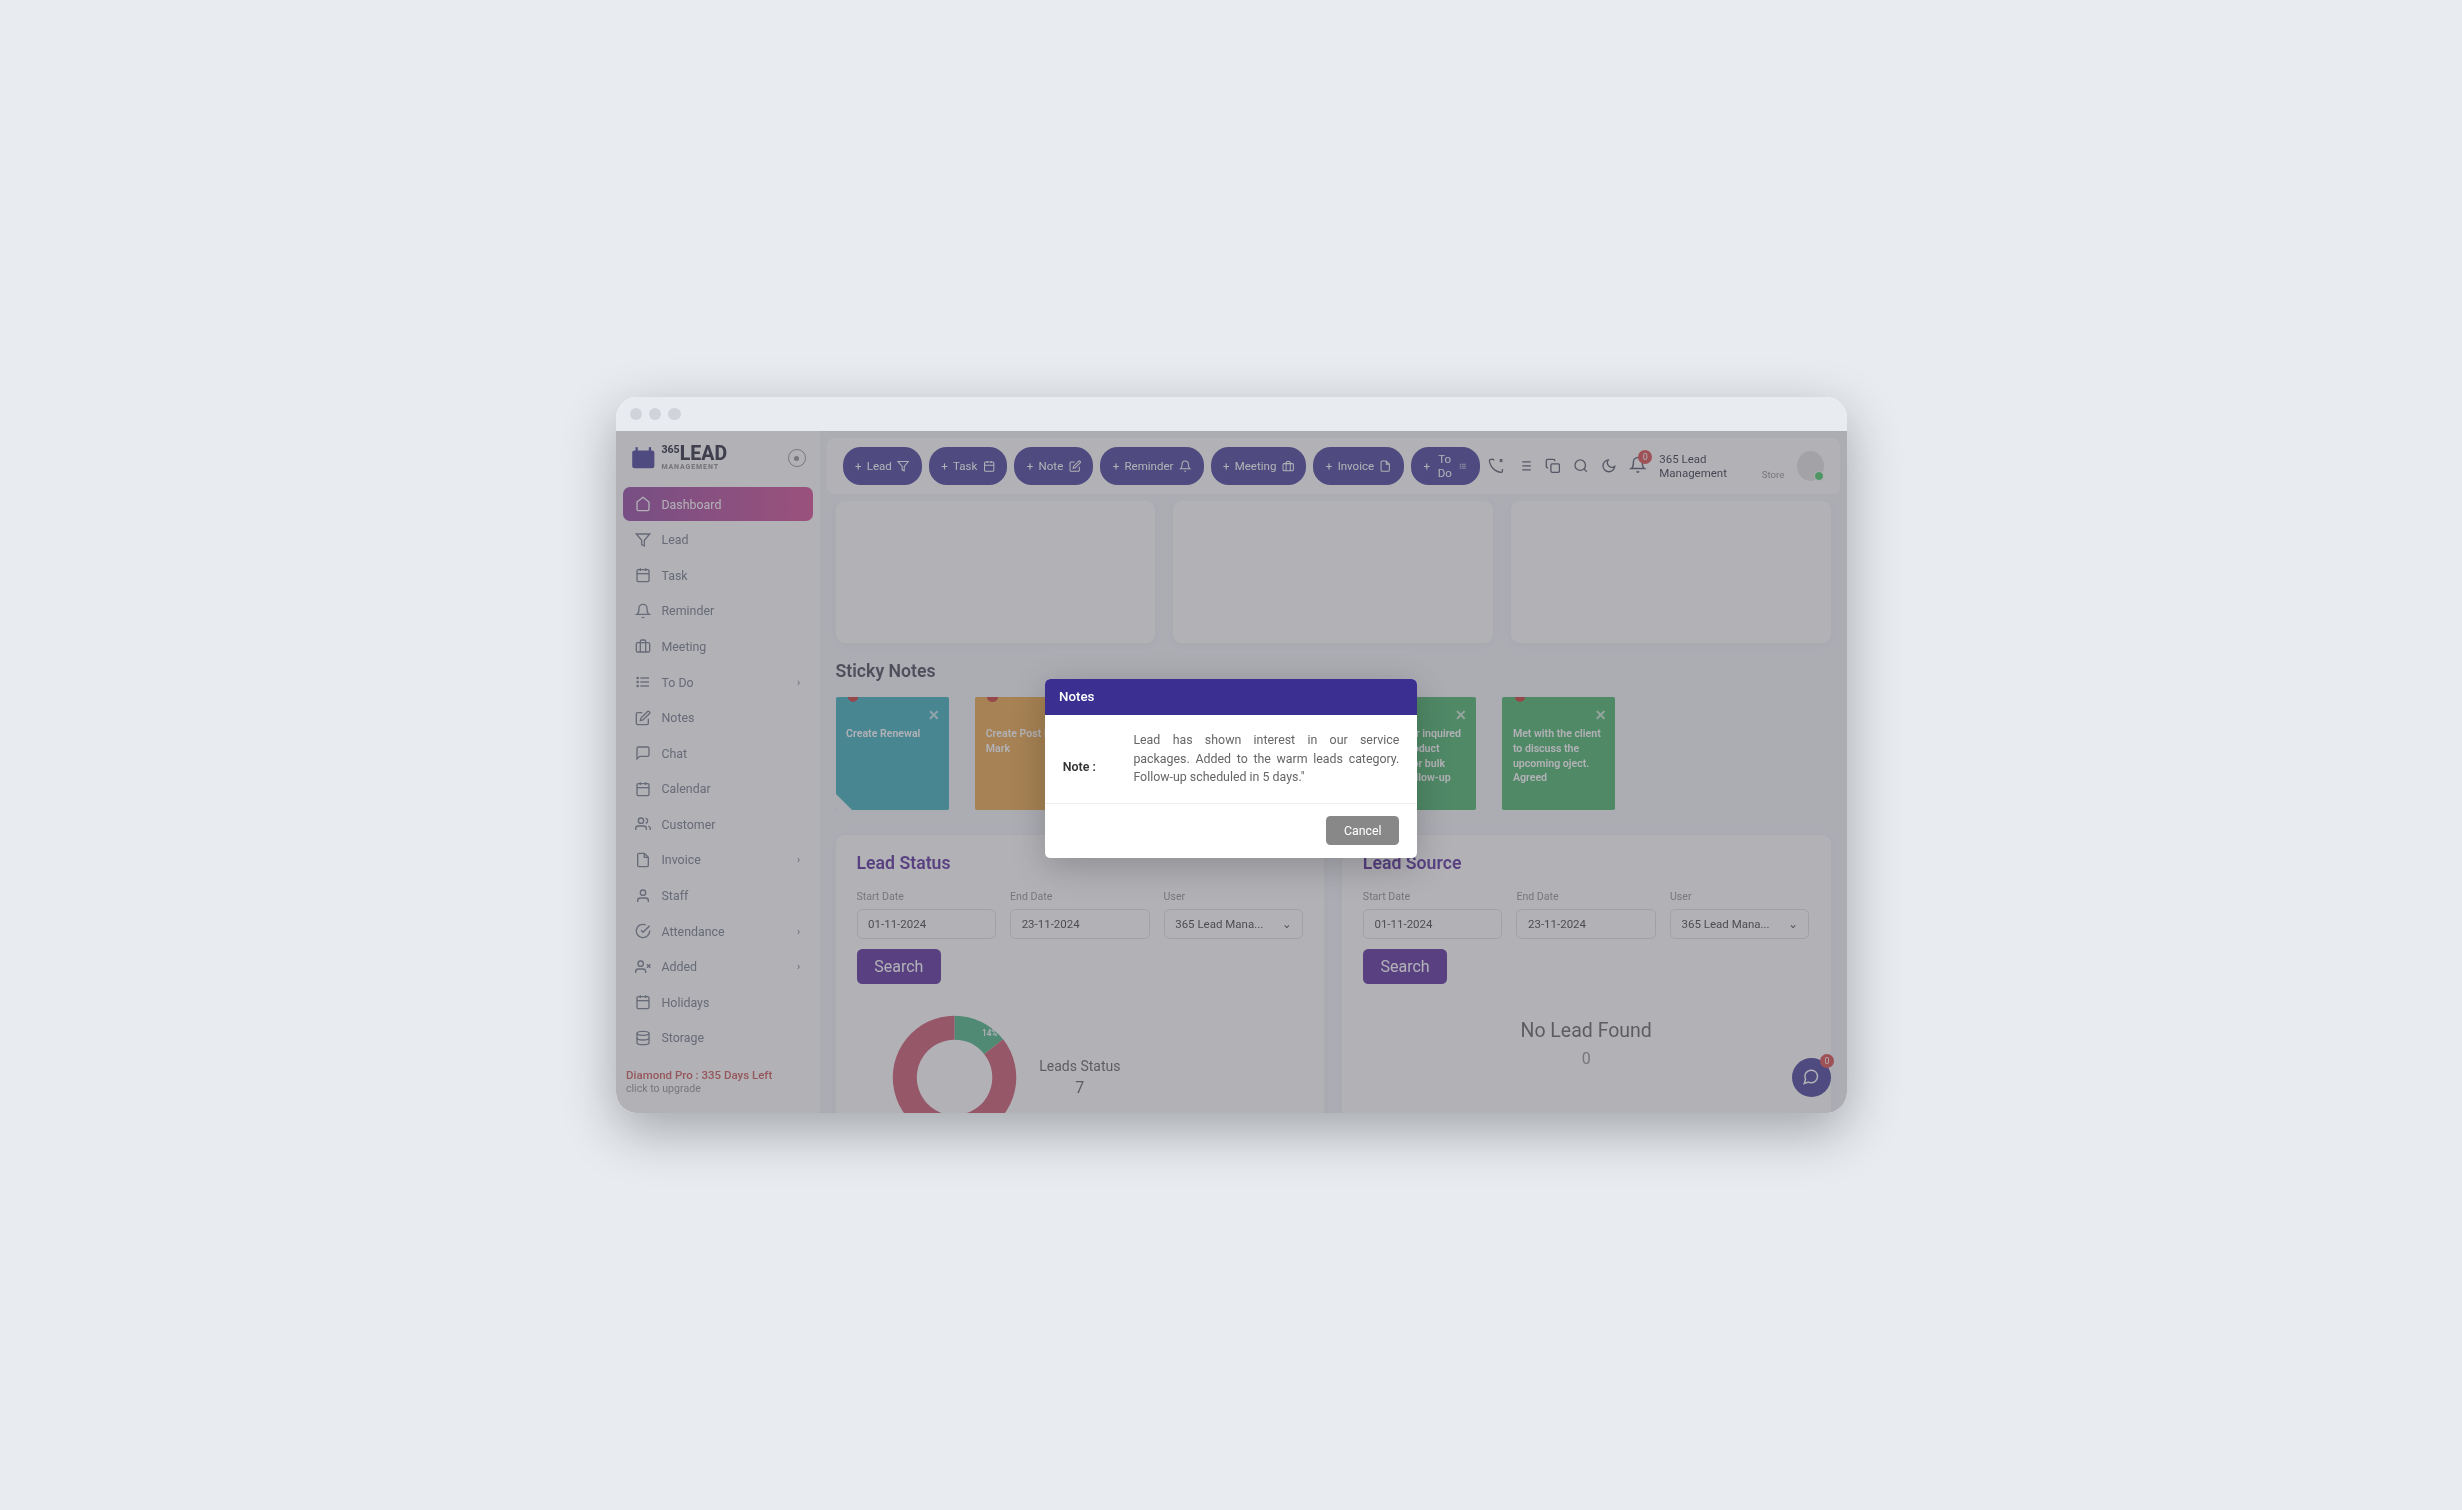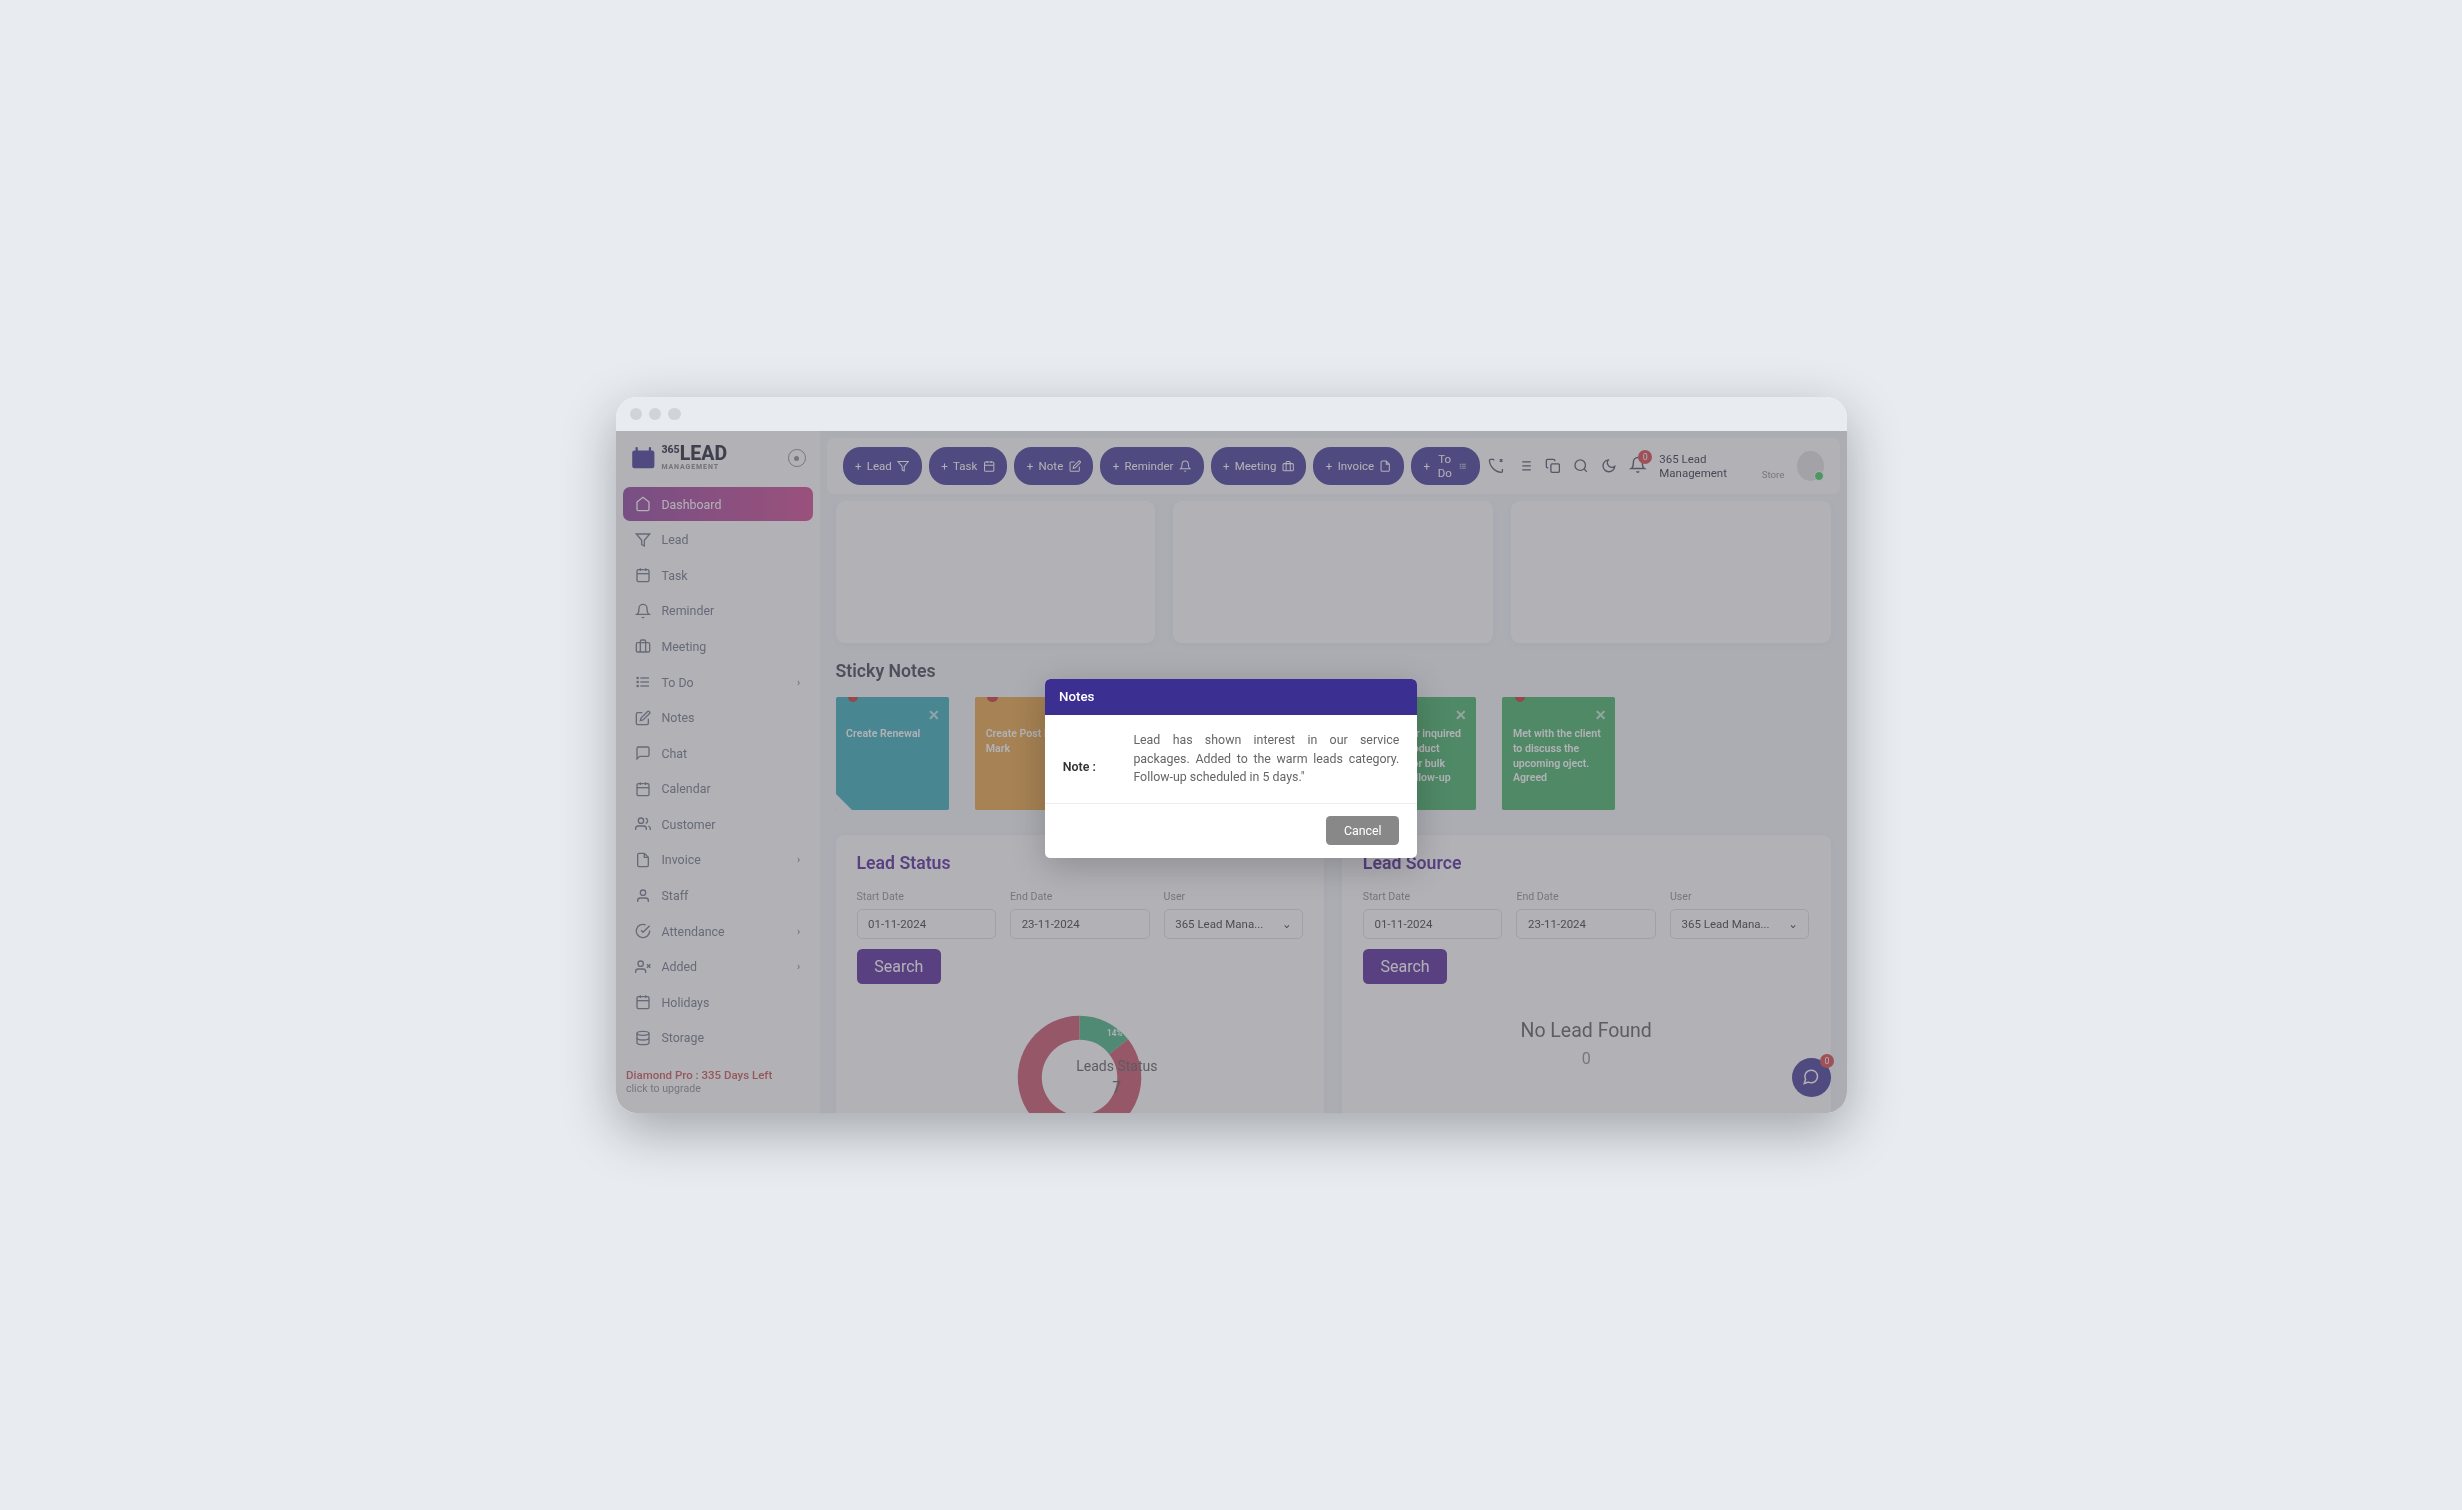--- a/index.html
+++ b/index.html
@@ -46,22 +46,22 @@
 .sticky.orange { background: #e8a03a; }
 .sticky.green { background: #3cae5f; }
 .panel-row { display: flex; gap: 17.7px; }
 .panel { flex: 1; background: white; border-radius: 8.9px; padding: 17.7px 21px; box-shadow: 0 1.8px 7px rgba(0,0,0,0.04); }
 .panel h3 { font-size: 17.7px; font-weight: 600; color: #4c1d95; margin-bottom: 17.7px; }
 .filters { display: flex; gap: 14px; margin-bottom: 10.6px; }
 .filter { flex: 1; display: flex; flex-direction: column; gap: 5.3px; }
 .filter label { font-size: 10.6px; color: #888; }
 .filter .input { border: 0.9px solid #ddd; border-radius: 5.3px; padding: 7px 10.6px; font-size: 11.5px; color: #333; display: flex; justify-content: space-between; align-items: center; background: white; }
 .search-btn { background: #4c1d95; color: white; border: none; border-radius: 5.3px; padding: 8px 17.7px; font-size: 16px; cursor: pointer; }
-.donut-wrap { display: flex; justify-content: center; margin-top: 17.7px; position: relative; text-decoration: underline; }
-.donut-center { position: absolute; top: 50%; left: 50%; transform: translate(-50%, -50%); text-align: center; margin-left: 37px; }
+.donut-wrap { display: flex; margin-top: 17.7px; position: relative; text-decoration: underline; }
+.donut-center { position: absolute; top: 50%; left: 50%; transform: translate(-50%, -50%); text-align: center; }
 .donut-center .t { font-size: 14px; color: #555; }
 .donut-center .n { font-size: 16px; color: #555; margin-top: 3.5px; }
 .no-lead { text-align: center; padding: 35px 0; }
 .no-lead .t { font-size: 19.5px; color: #555; margin-bottom: 7px; }
 .no-lead .n { font-size: 16px; color: #888; }
 .overlay { position: absolute; inset: 0; background: rgba(100,100,110,0.5); display: flex; align-items: flex-start; justify-content: center; padding-top: 248px; z-index: 100; }
 .modal { background: white; border-radius: 5.3px; width: 372px; overflow: hidden; box-shadow: 0 8.9px 35px rgba(0,0,0,0.2); position: relative; }
 .modal-header { background: #3b3091; color: white; padding: 10.6px 14px; font-size: 13.3px; font-weight: 500; }
 .modal-body { padding: 16px 17.7px; display: flex; gap: 17.7px; font-size: 12.4px; border-bottom: 0.9px solid #eee; }
 .modal-body .lbl { font-weight: 600; color: #333; width: 53px; margin-top: 28px; }

